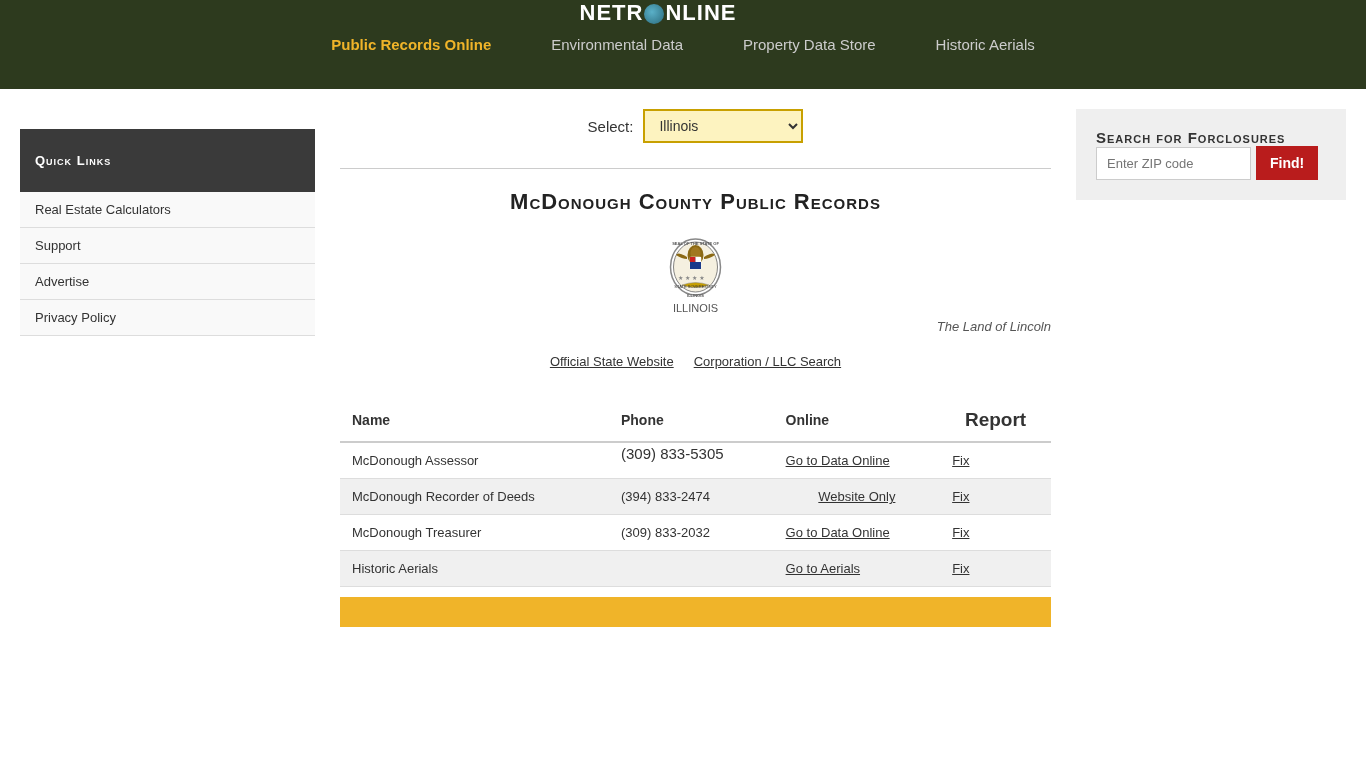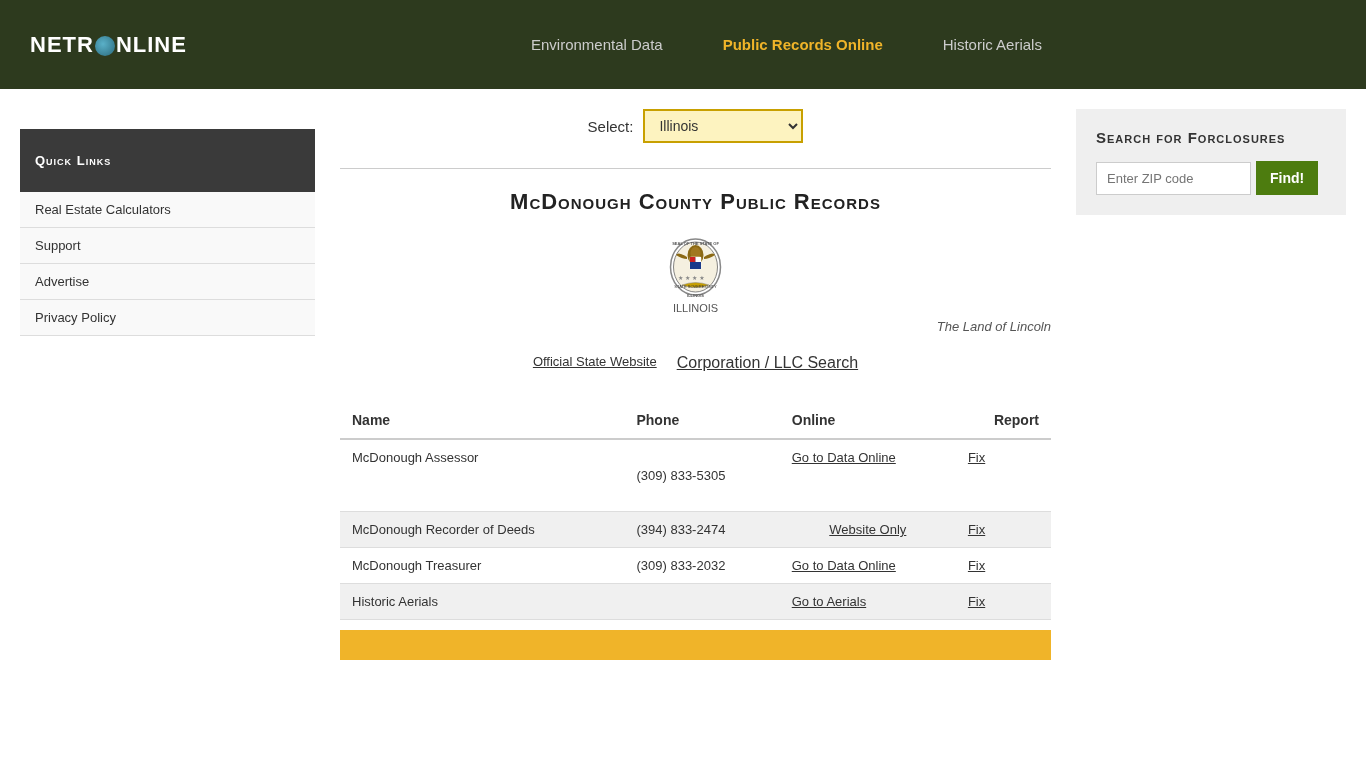--- a/index.html
+++ b/index.html
@@ -7,27 +7,28 @@
 
     
     .seal-svg {
       display: block;
       margin: 0 auto;
     }
   </style>
 </head>
 <body>
 
-<header style="background-color:#2d3a1e; display:flex; align-items:center; padding:0 30px; height:89px;">
+<header style="background-color:#2d3a1e; display:flex; align-items:center; padding:0 30px; height:89px;flex-direction:column;">
   <div style="color:#fff; font-size:22px; font-weight:bold; font-family:Arial,sans-serif; margin-right:50px; letter-spacing:1px; white-space:nowrap; cursor:pointer;">
     NETR<span style="display:inline-block; width:20px; height:20px; background:radial-gradient(circle at 40% 40%, #5ab0c8, #2a6a7c); border-radius:50%; vertical-align:middle; margin:0 1px; position:relative;"></span>NLINE
   </div>
   <nav style="display:flex; flex:1; justify-content:center; gap:10px;">
+    <a style="color:#f0b429; text-decoration:none; padding:10px 25px; font-size:15px; cursor:pointer; font-weight:bold;">Public Records Online</a>
     <a style="color:#ccc; text-decoration:none; padding:10px 25px; font-size:15px; cursor:pointer;">Environmental Data</a>
-    <a style="color:#f0b429; text-decoration:none; padding:10px 25px; font-size:15px; cursor:pointer; font-weight:bold;">Public Records Online</a>
+    <a style="color:#ccc; text-decoration:none; padding:10px 25px; font-size:15px; cursor:pointer;">Property Data Store</a>
     <a style="color:#ccc; text-decoration:none; padding:10px 25px; font-size:15px; cursor:pointer;">Historic Aerials</a>
   </nav>
 </header>
 
 <div style="display:flex; padding:20px 20px; gap:15px; background:#fff;">
 
   <div style="width:295px; flex-shrink:0; margin-top:20px;">
     <div style="background-color:#3a3a3a; color:#fff; padding:24px 15px; font-size:13px; font-variant:small-caps; font-weight:bold; letter-spacing:1px;">Quick Links</div>
     <a style="display:block; padding:10px 15px; border-bottom:1px solid #ddd; color:#333; text-decoration:none; font-size:13px; background:#f9f9f9; cursor:pointer;">Real Estate Calculators</a>
     <a style="display:block; padding:10px 15px; border-bottom:1px solid #ddd; color:#333; text-decoration:none; font-size:13px; background:#f9f9f9; cursor:pointer;">Support</a>
@@ -72,36 +73,36 @@
 
         <text x="27.5" y="10" text-anchor="middle" font-size="4" fill="#555" font-weight="bold">SEAL OF THE STATE OF</text>
         <text x="27.5" y="62" text-anchor="middle" font-size="4" fill="#555" font-weight="bold">ILLINOIS</text>
       </svg>
       <div style="font-size:11px; color:#555; text-align:center; margin-top:2px;">ILLINOIS</div>
     </div>
     <div style="text-align:right; font-style:italic; font-size:13px; color:#555; margin-bottom:20px;">The Land of Lincoln</div>
 
     <div style="display:flex; gap:20px; justify-content:center; margin-bottom:30px;">
       <a style="color:#333; text-decoration:underline; font-size:13px; cursor:pointer;">Official State Website</a>
-      <a style="color:#333; text-decoration:underline; font-size:16px; cursor:pointer;">Corporation / LLC Search</a>
+      <a style="color:#333; text-decoration:underline; font-size:13px; cursor:pointer;">Corporation / LLC Search</a>
     </div>
 
     <table style="width:100%; border-collapse:collapse; margin-top:10px;">
       <thead>
         <tr>
           <th style="text-align:left; padding:10px 12px; font-size:14px; font-weight:bold; color:#333; border-bottom:2px solid #ccc;">Name</th>
           <th style="text-align:left; padding:10px 12px; font-size:14px; font-weight:bold; color:#333; border-bottom:2px solid #ccc;">Phone</th>
           <th style="text-align:left; padding:10px 12px; font-size:14px; font-weight:bold; color:#333; border-bottom:2px solid #ccc;">Online</th>
-          <th style="text-align:right; padding:10px 12px; font-size:14px; font-weight:bold; color:#333; border-bottom:2px solid #ccc;">Report</th>
+          <th style="text-align:center; padding:10px 12px; font-size:19px; font-weight:bold; color:#333; border-bottom:2px solid #ccc;">Report</th>
         </tr>
       </thead>
       <tbody id="records-tbody">
       <tr style="background-color: rgb(255, 255, 255);">
             <td style="padding: 10px 12px; font-size: 13px; vertical-align: top; border-bottom: 1px solid rgb(221, 221, 221);">McDonough Assessor</td>
-            <td style="padding: 28px 12px; font-size: 13px; vertical-align: top; border-bottom: 1px solid rgb(221, 221, 221);">(309) 833-5305</td>
+            <td style="padding: 2px 12px; font-size: 15px; vertical-align: top; border-bottom: 1px solid rgb(221, 221, 221);">(309) 833-5305</td>
             <td style="padding: 10px 12px; font-size: 13px; vertical-align: top; border-bottom: 1px solid rgb(221, 221, 221);"><a style="color: rgb(51, 51, 51); text-decoration: underline; cursor: pointer;">Go to Data Online</a></td>
             <td style="padding: 10px 12px; font-size: 13px; vertical-align: top; border-bottom: 1px solid rgb(221, 221, 221);"><a style="color: rgb(51, 51, 51); text-decoration: underline; cursor: pointer;">Fix</a></td>
           </tr>
           <tr style="background-color: rgb(240, 240, 240);">
             <td style="padding: 10px 12px; font-size: 13px; vertical-align: top; border-bottom: 1px solid rgb(221, 221, 221);">McDonough Recorder of Deeds</td>
             <td style="padding: 10px 12px; font-size: 13px; vertical-align: top; border-bottom: 1px solid rgb(221, 221, 221);">(394) 833-2474</td>
             <td style="padding: 10px 12px; font-size: 13px; vertical-align: top; border-bottom: 1px solid rgb(221, 221, 221); text-align: center;"><a style="color: rgb(51, 51, 51); text-decoration: underline; cursor: pointer;">Website Only</a></td>
             <td style="padding: 10px 12px; font-size: 13px; vertical-align: top; border-bottom: 1px solid rgb(221, 221, 221);"><a style="color: rgb(51, 51, 51); text-decoration: underline; cursor: pointer;">Fix</a></td>
           </tr>
           <tr style="background-color: rgb(255, 255, 255);">
@@ -118,21 +119,21 @@
           </tr>
         </tbody>
     </table>
 
     <div style="background-color:#f0b429; height:30px; margin-top:10px;"></div>
 
   </div>
 
   <div style="width:270px; flex-shrink:0;">
     <div style="background:#efefef; padding:20px;">
-      <div style="font-variant:small-caps; font-size:15px; font-weight:bold; color:#333; margin-bottom:15px; letter-spacing:1px;">Search for Forclosures</div>
+      <div style="font-variant:small-caps; font-size:15px; font-weight:bold; color:#333; letter-spacing:1px;">Search for Forclosures</div>
       <div style="display:flex; align-items:center;">
         <input type="text" style="width: 155px; padding: 8px 10px; border: 1px solid rgb(204, 204, 204); font-size: 13px; color: rgb(153, 153, 153); outline: none;" placeholder="Enter ZIP code">
-        <button style="background-color:#4d7c0f; color:#fff; border:none; padding:9px 14px; font-size:14px; font-weight:bold; cursor:pointer; margin-left:5px;">Find!</button>
+        <button style="background-color:#b91c1c; color:#fff; border:none; padding:9px 14px; font-size:14px; font-weight:bold; cursor:pointer; margin-left:5px;">Find!</button>
       </div>
     </div>
   </div>
 
 </div>
 
 </body></html>

